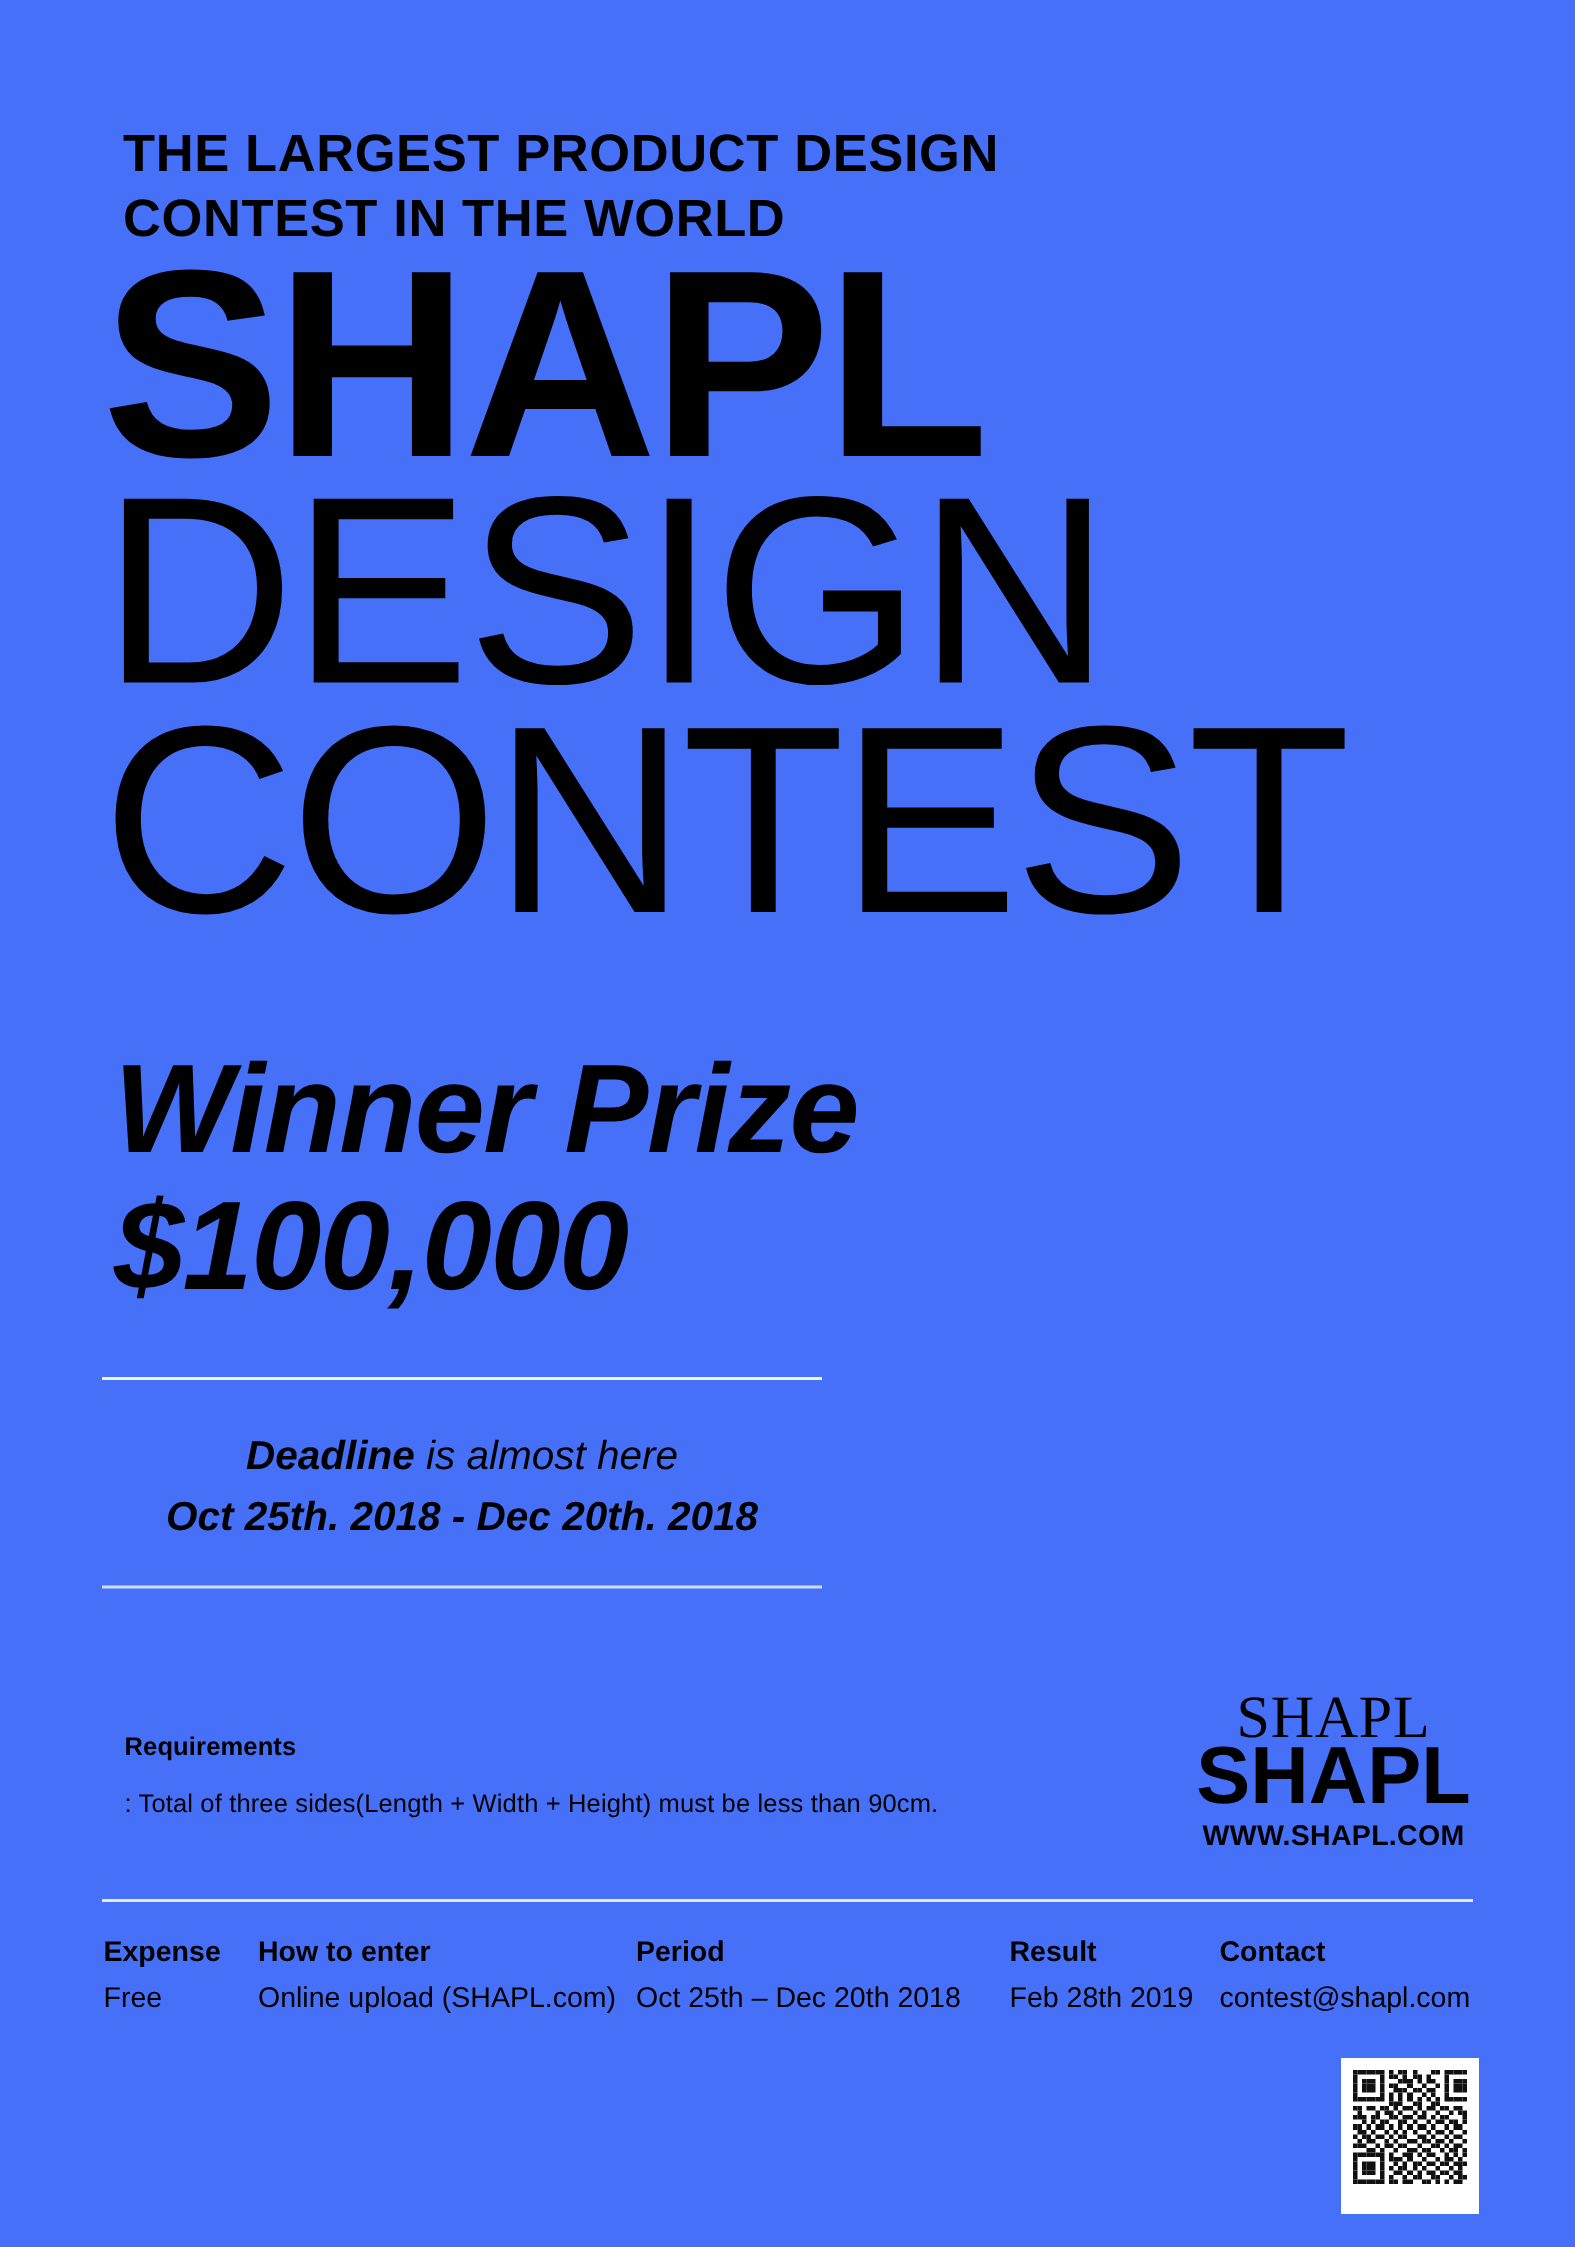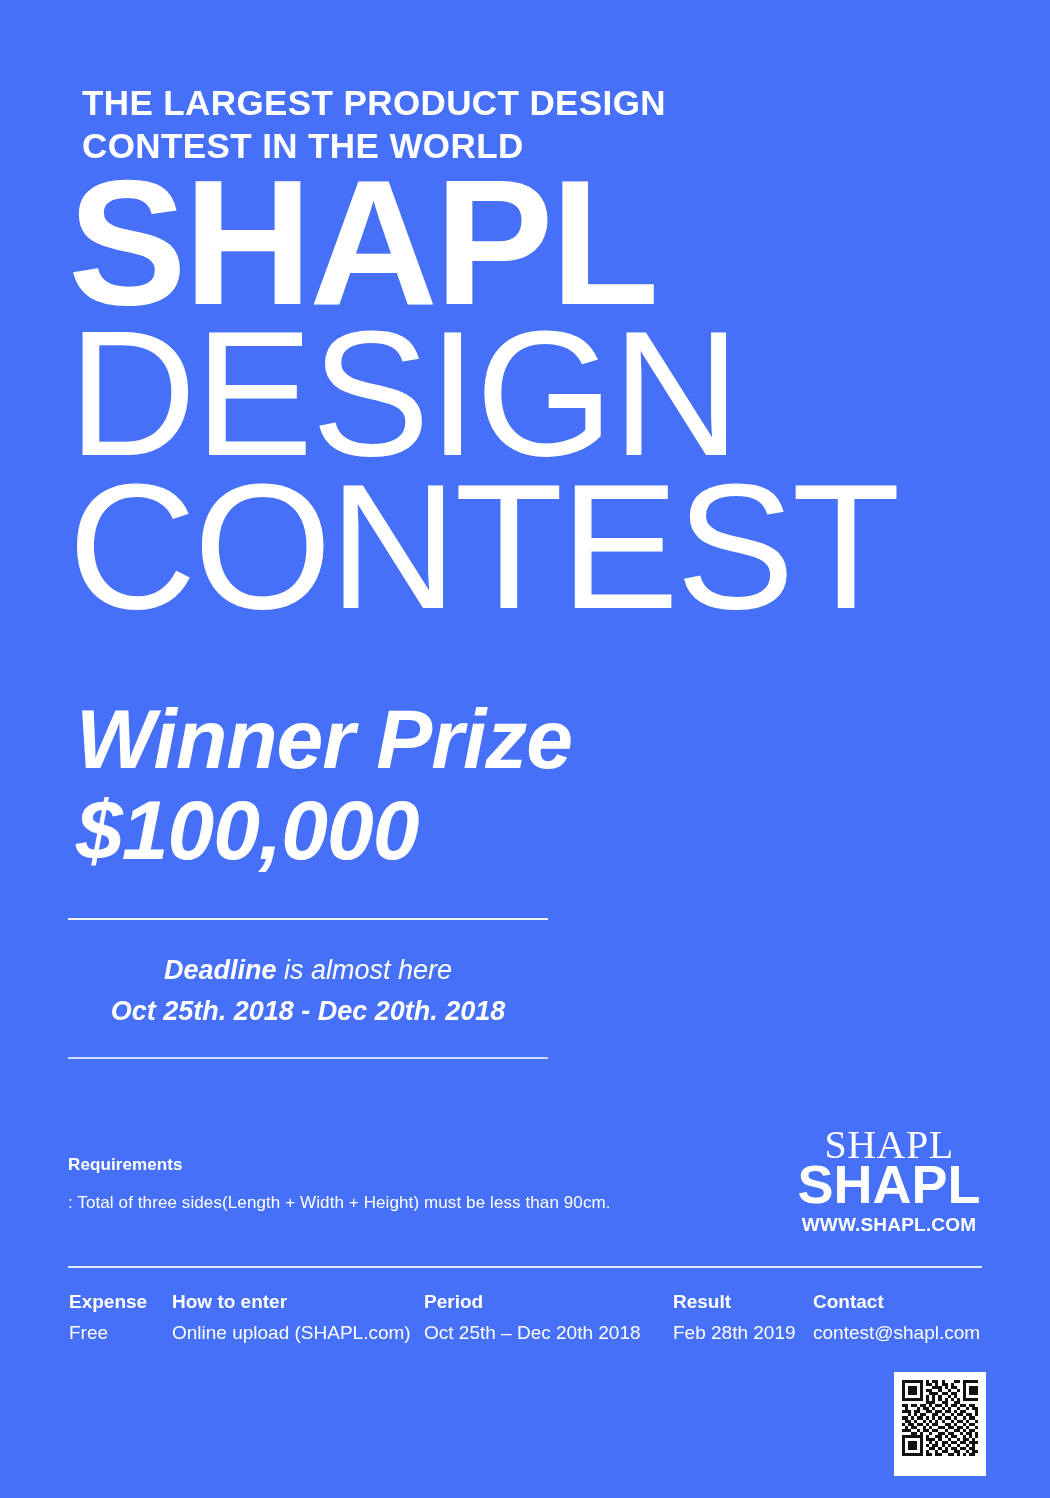--- a/index.html
+++ b/index.html
@@ -8,21 +8,21 @@
     padding: 0;
     background: #3f6bf5;
   }
   #poster {
     position: relative;
     width: 1050px;
     height: 1498px;
     background: #4570f7;
     overflow: hidden;
     font-family: "Liberation Sans", "DejaVu Sans", sans-serif;
-    color: #ffffff;
+    color: #000000;
     -webkit-font-smoothing: antialiased;
   }
 
   
   .kicker {
     position: absolute;
     left: 82px;
     top: 82px;
     width: 780px;
     font-size: 35px;
@@ -112,21 +112,21 @@
     font-size: 27px;
     font-weight: 700;
     line-height: 1.5;
     display: block;
     white-space: pre;
   }
 
   
   .requirements {
     position: absolute;
-    left: 68px;
+    left: 83px;
     top: 1155px;
     width: 620px;
   }
   .req-title {
     font-size: 17px;
     font-weight: 700;
     display: block;
     margin-bottom: 14px;
     letter-spacing: 0.1px;
   }

